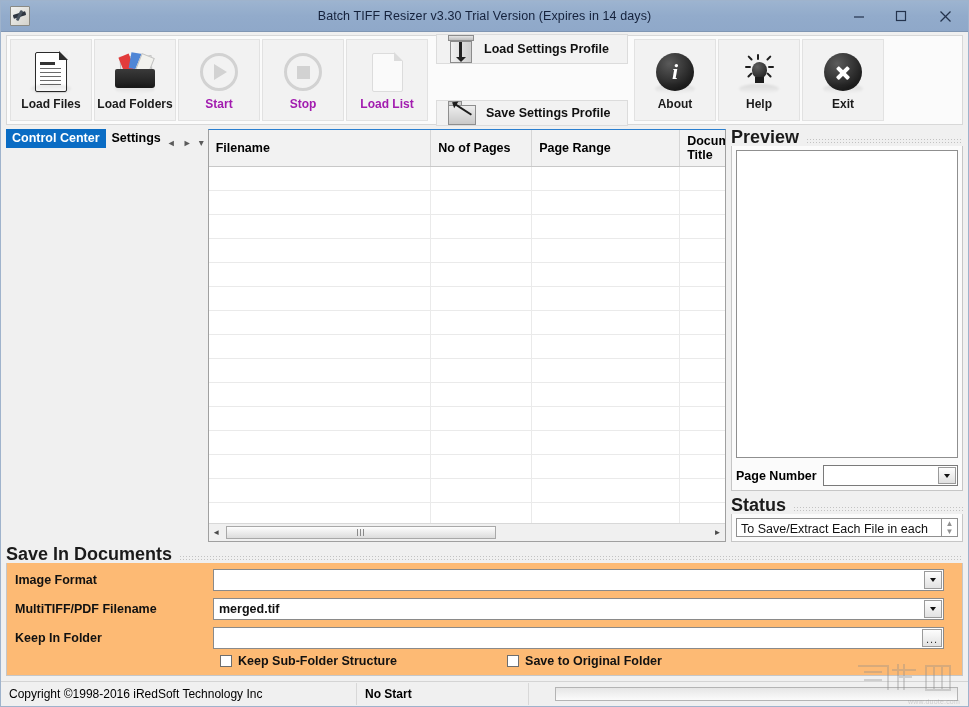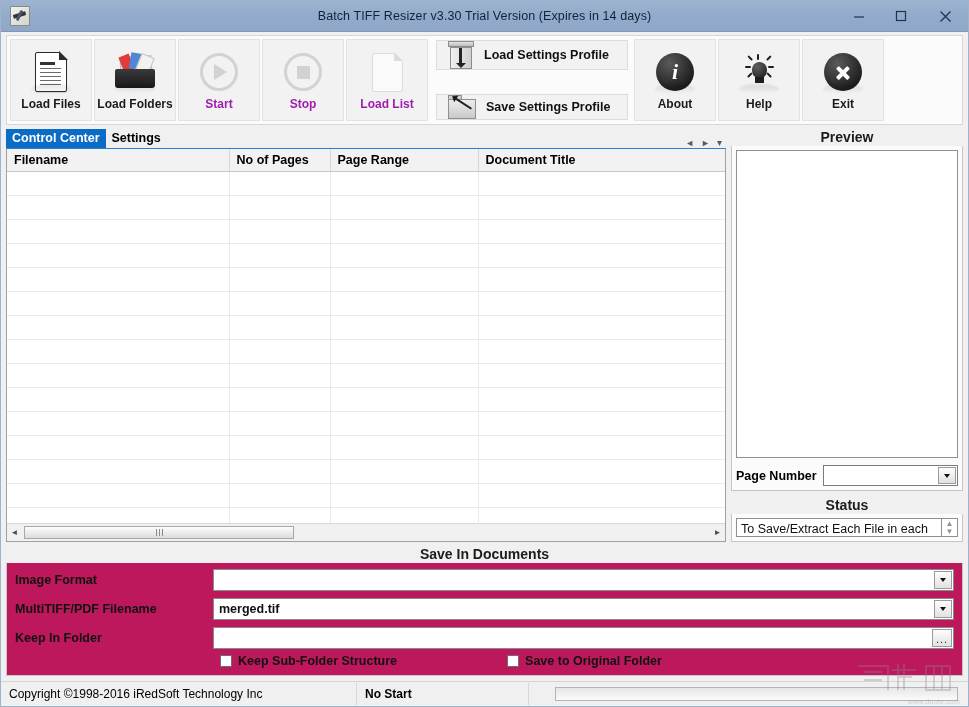--- a/index.html
+++ b/index.html
@@ -72,21 +72,21 @@
   }
   .tbtn.disabled .lbl{color:#a21caf;font-weight:bold;}
   .tbtn .ic{height:46px;display:flex;align-items:center;justify-content:center;}
 
   .spacer{width:6px;}
   .profile-group{
     width:192px;display:flex;flex-direction:column;justify-content:center;
     margin-right:6px;
   }
   .pbtn{
-    flex:1;margin:12px 0;background:#f2f2f2;border:1px solid #dcdcdc;
+    flex:1;margin:18px 0;background:#f2f2f2;border:1px solid #dcdcdc;
     display:flex;align-items:center;padding-left:11px;box-sizing:border-box;
   }
   .pbtn .lbl{font-size:12.5px;font-weight:bold;margin-left:10px;color:#111;}
 
   
   .doc-ic{width:30px;height:38px;background:#fff;border:1.6px solid #2b2b2b;
     border-radius:2px;position:relative;box-shadow:0 1px 1px rgba(0,0,0,.12);}
   .doc-ic:after{content:"";position:absolute;right:-1.6px;top:-1.6px;
     border-width:0 9px 9px 0;border-style:solid;border-color:#f0f0f0 #f0f0f0 #2b2b2b #2b2b2b;}
   .doc-lines{position:absolute;left:4px;top:9px;right:5px;}
@@ -137,21 +137,21 @@
   .x-ic:before,.x-ic:after{content:"";position:absolute;left:11px;top:17.5px;width:16px;height:4.2px;background:#fff;border-radius:1px;}
   .x-ic:before{transform:rotate(45deg);}
   .x-ic:after{transform:rotate(-45deg);}
 
   .reflect{position:absolute;bottom:26px;left:50%;transform:translateX(-50%);
     width:40px;height:10px;background:linear-gradient(to bottom,rgba(0,0,0,.10),rgba(0,0,0,0));
     border-radius:50%;filter:blur(1px);}
 
   
   .body{flex:1;display:flex;padding:4px 5px 0 5px;box-sizing:border-box;min-height:0;}
-  .left{flex:1;display:flex;flex-direction:column;min-width:0;}
+  .left{flex:1;display:flex;flex-direction:row;min-width:0;}
   .right{width:232px;margin-left:5px;display:flex;flex-direction:column;}
 
   
   .tabstrip{height:19px;display:flex;align-items:flex-end;position:relative;}
   .tab{
     height:19px;line-height:19px;padding:0 6px;font-size:12.5px;font-weight:bold;
     color:#000;background:#f0f0f0;
   }
   .tab.active{background:#0a6cc4;color:#fff;}
   .tabnav{margin-left:auto;display:flex;align-items:center;gap:7px;padding-right:4px;color:#5b5b5b;}
@@ -178,21 +178,21 @@
   .hs-track{flex:1;height:15px;position:relative;background:#f0f0f0;}
   .hs-thumb{
     position:absolute;left:2px;top:1px;width:270px;height:13px;
     background:linear-gradient(to bottom,#fdfdfd,#dcdcdc);border:1px solid #a8a8a8;
     display:flex;align-items:center;justify-content:center;box-sizing:border-box;
   }
   .hs-thumb i{width:1px;height:7px;background:#8a8a8a;margin:0 1px;display:block;}
 
   
   .grp{display:flex;flex-direction:column;}
-  .grp-hd{display:flex;align-items:center;font-size:14px;font-weight:bold;color:#1b1b1b;height:17px;flex-direction:column;}
+  .grp-hd{display:flex;align-items:center;font-size:18px;font-weight:bold;color:#1b1b1b;height:17px;}
   .grp-hd .dots{flex:1;height:5px;margin-left:7px;margin-top:5px;
     background-image:radial-gradient(#c2c2c2 35%,transparent 36%);
     background-size:3px 3px;}
   .grp-box{border:1px solid #c6c6c6;border-top:none;background:#fbfbfb;padding:4px;box-sizing:border-box;}
 
   .preview-area{background:#fff;border:1px solid #8f8f8f;height:308px;box-sizing:border-box;}
   .pagenum-row{display:flex;align-items:center;margin-top:7px;}
   .pagenum-row .lb{font-size:12.5px;font-weight:bold;margin-right:6px;}
   .combo{
     flex:1;height:21px;background:#fff;border:1px solid #7a7a7a;display:flex;align-items:center;
@@ -209,21 +209,21 @@
   .status-text{
     flex:1;background:#fff;border:1px solid #8f8f8f;font-size:12.5px;line-height:15.5px;
     padding:3px 4px;box-sizing:border-box;overflow:hidden;color:#111;
   }
   .vscroll{width:16px;background:#fff;border:1px solid #8f8f8f;border-left:none;
     display:flex;flex-direction:column;justify-content:space-between;align-items:center;box-sizing:border-box;padding:1px 0;}
   .vs-arrow{color:#909090;font-size:8px;line-height:1;}
 
   
   .props{margin:4px 5px 0 5px;}
-  .props-box{border:1px solid #c6c6c6;border-top:none;background:#be185d;padding:6px 8px 7px 8px;box-sizing:border-box;}
+  .props-box{border:1px solid #c6c6c6;border-top:none;background:#fdba74;padding:6px 18px 7px 8px;box-sizing:border-box;}
   .prow{display:flex;align-items:center;margin-bottom:7px;}
   .prow .plbl{width:198px;font-size:12.5px;font-weight:bold;color:#111;}
   .field{
     flex:1;height:22px;border:1px solid #8a8a8a;background:#fff;display:flex;align-items:center;
     box-sizing:border-box;font-size:12.5px;font-weight:bold;padding-left:5px;position:relative;color:#111;
   }
   .field.plain{font-weight:normal;}
   .field .arrowbtn2{
     position:absolute;right:1px;top:1px;width:18px;height:18px;
     background:linear-gradient(to bottom,#fdfdfd,#e2e2e2);border:1px solid #9a9a9a;

